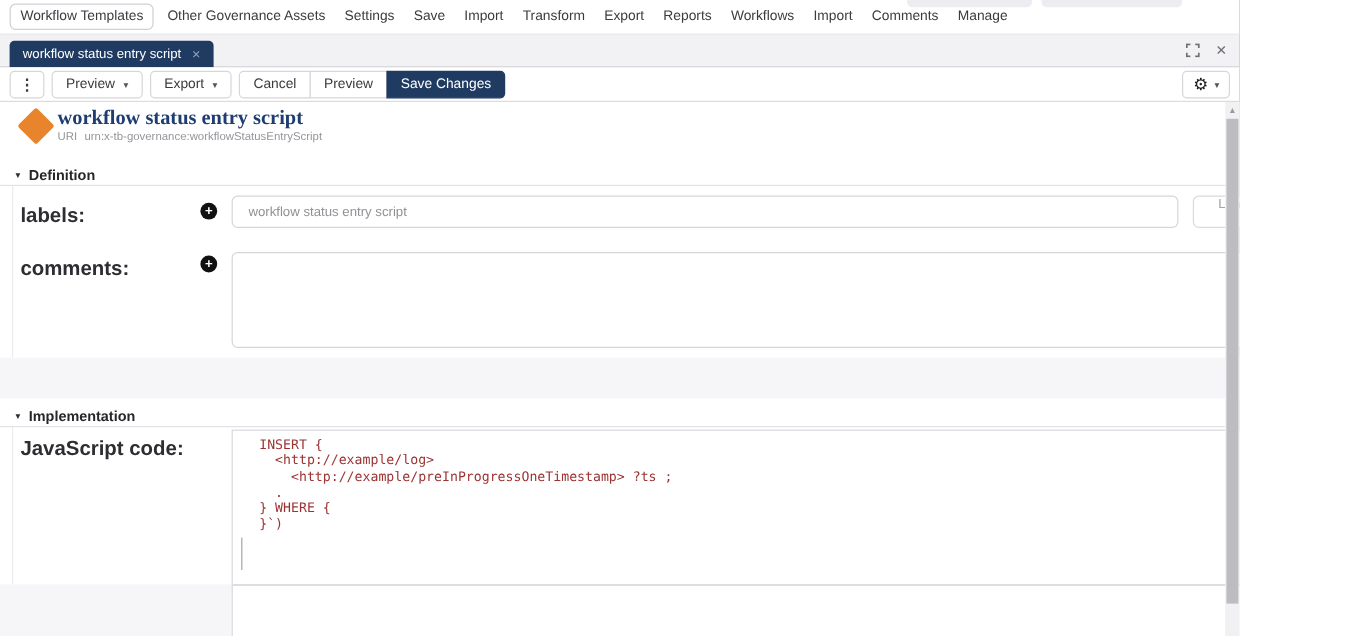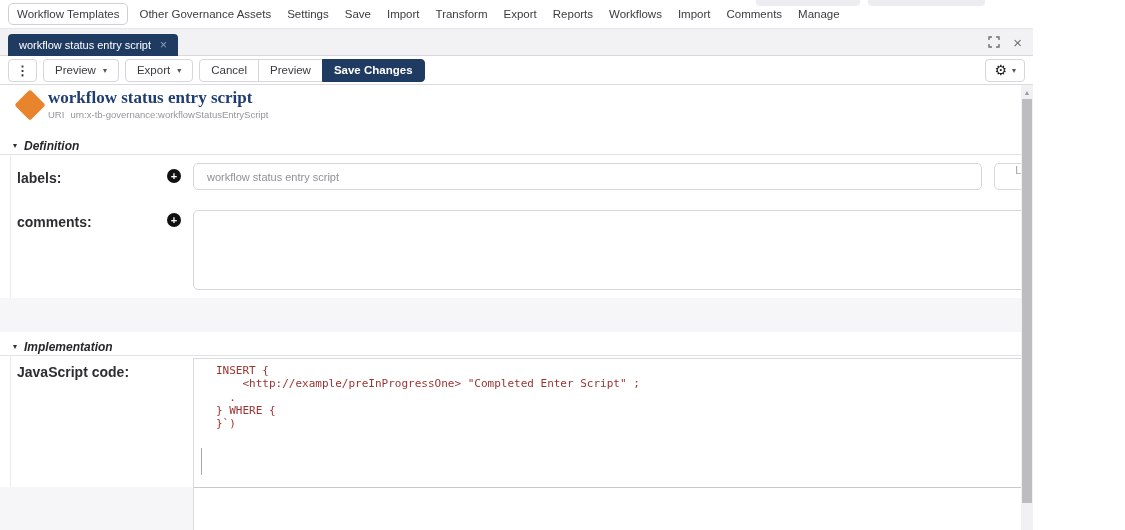--- a/index.html
+++ b/index.html
@@ -30,41 +30,41 @@
   .btn { height:23px; border:1px solid #d6d6db; border-radius:4px; background:#fff; font-size:11.5px;
          color:#3a3a3f; padding:0 11px; display:flex; align-items:center; gap:7px; cursor:pointer;
          font-family:"Liberation Sans", sans-serif; }
   .btn .caret { font-size:8px; color:#55555a; }
   .kebab { font-size:13px; font-weight:bold; color:#3a3a3f; letter-spacing:0; }
   .icon-btn { padding:0 7px; }
   .btn-group { display:flex; }
   .btn-group .btn { border-radius:0; margin-left:-1px; }
   .btn-group .btn.first { border-radius:4px 0 0 4px; margin-left:0; }
   .btn-group .btn.last  { border-radius:0 4px 4px 0; }
-  .btn.primary { background:#1f3b61; border-color:#1f3b61; color:#fff;font-weight:bold; }
+  .btn.primary { background:#1f3b61; border-color:#1f3b61; color:#fff; }
   .gear-btn { margin-left:auto; padding:0 8px; gap:5px; }
   .gear { font-size:14px; color:#1c1c1f; line-height:1; }
 
   
   .content { position:absolute; top:85px; left:0; width:1113px; bottom:0; background:#fff; overflow:hidden; }
   .diamond-wrap { position:absolute; left:14px; top:4px; width:32px; height:32px; }
   .diamond { position:absolute; left:5px; top:5px; width:22px; height:22px; background:#e8852c;
              transform:rotate(45deg); border-radius:2px; }
   .title { position:absolute; left:48px; top:3px; font-family:"Liberation Serif", serif;
            font-weight:bold; font-size:17px; color:#1f3d72; }
   .uri { position:absolute; left:48px; top:24px; font-size:9.5px; color:#95959b; display:flex; gap:6px; }
 
   .section-hdr { position:absolute; left:0; right:0; height:24px; border-bottom:1px solid #e3e3e7;
                  display:flex; align-items:center; gap:7px; padding:6px 0 0 13px; cursor:pointer; }
   .tri { font-size:8px; color:#2d2d32; }
-  .sec-label { font-size:12px; font-weight:bold; color:#26262b;font-style:italic; }
+  .sec-label { font-size:12px; font-weight:bold; color:#26262b; }
 
   .vline { position:absolute; left:10px; width:1px; background:#ececf0; }
 
-  .fld-label { position:absolute; left:17px; font-size:14px; font-weight:bold; color:#2d2d32; }
+  .fld-label { position:absolute; left:17px; font-size:17px; font-weight:bold; color:#2d2d32; }
   .circ { position:absolute; width:14px; height:14px; border-radius:50%; background:#111;
           color:#fff; display:flex; align-items:center; justify-content:center;
           font-size:11px; line-height:1; font-weight:bold; cursor:pointer; }
   .txt-input { position:absolute; height:27px; border:1px solid #d6d6db; border-radius:5px;
                font-size:11px; color:#909096; padding:0 13px; background:#fff;
                font-family:"Liberation Sans", sans-serif; }
   .lang-box { position:absolute; left:994px; top:78px; width:67px; height:27px; border:1px solid #d9d9de;
               border-radius:5px; background:#fff; display:flex; align-items:center; padding:0 7px; cursor:pointer;flex-direction:column; }
   .lang-ph { font-size:11px; color:#a3a3a9; }
   .lang-sep { width:1px; height:14px; background:#dcdce0; margin-left:auto; margin-right:5px; }
@@ -230,21 +230,22 @@
       <span class="tri">▾</span>
       <span class="sec-label">Implementation</span>
     </div>
 
     <div class="band" style="top:402px;bottom:0"></div>
 
     <div class="fld-label" style="top:279px">JavaScript code:</div>
     <div class="editor">
       <div class="code-wrap">
         <div class="code-line">INSERT {</div>
-        <div class="code-line">    &lt;http://example/preInProgressOne&gt; "Completed Enter Script" ;</div>
+        <div class="code-line">  &lt;http://example/log&gt;</div>
+        <div class="code-line">    &lt;http://example/preInProgressOneTimestamp&gt; ?ts ;</div>
         <div class="code-line">  .</div>
         <div class="code-line">} WHERE {</div>
         <div class="code-line">}`)</div>
       </div>
       <div class="cursor"></div>
       <div class="ed-divider"></div>
       <div class="ed-scroll">
         <div class="ed-thumb"></div>
       </div>
     </div>

